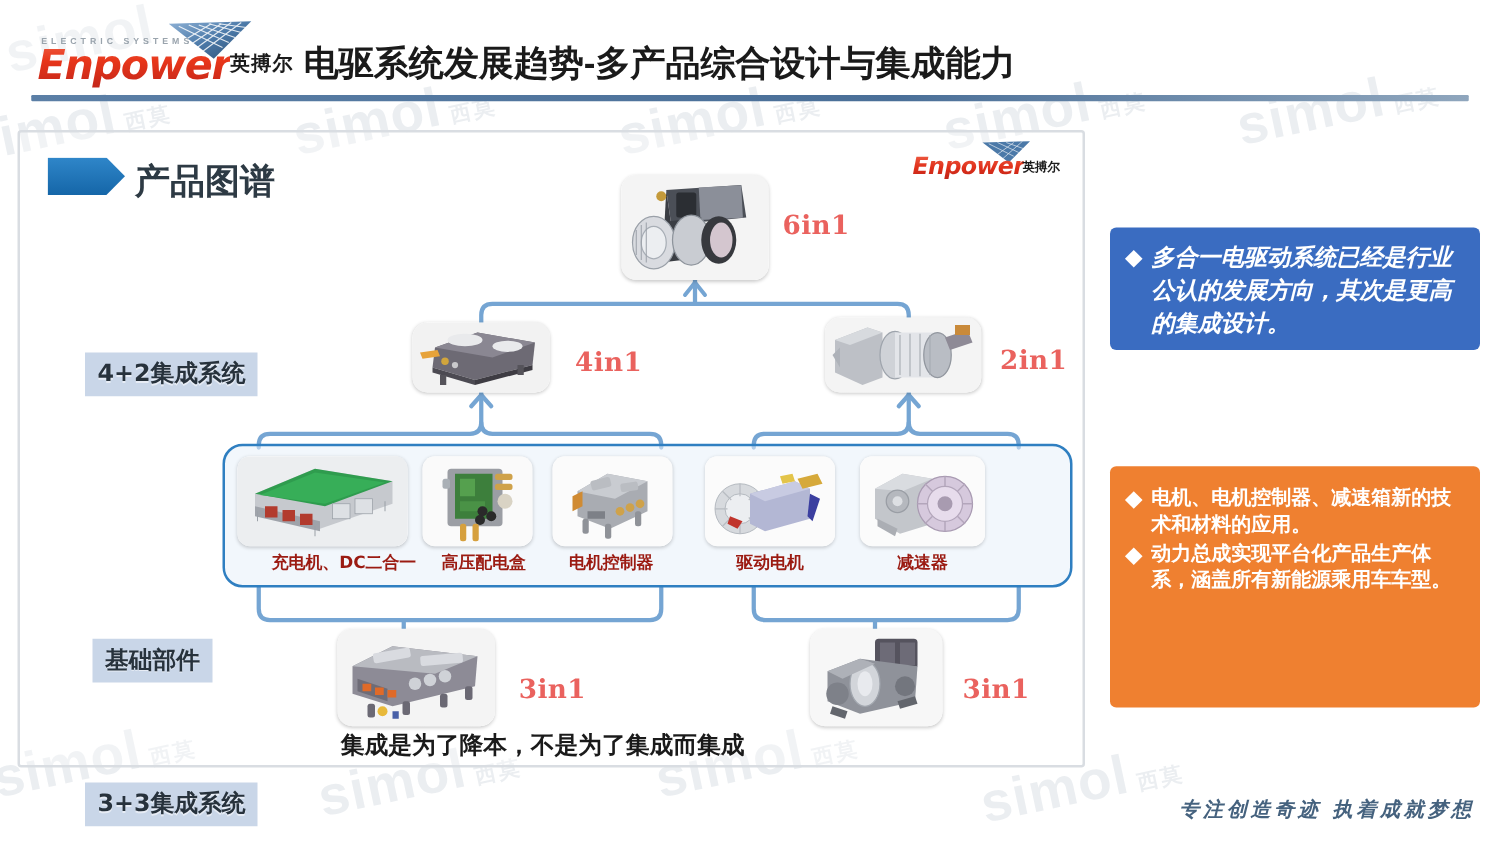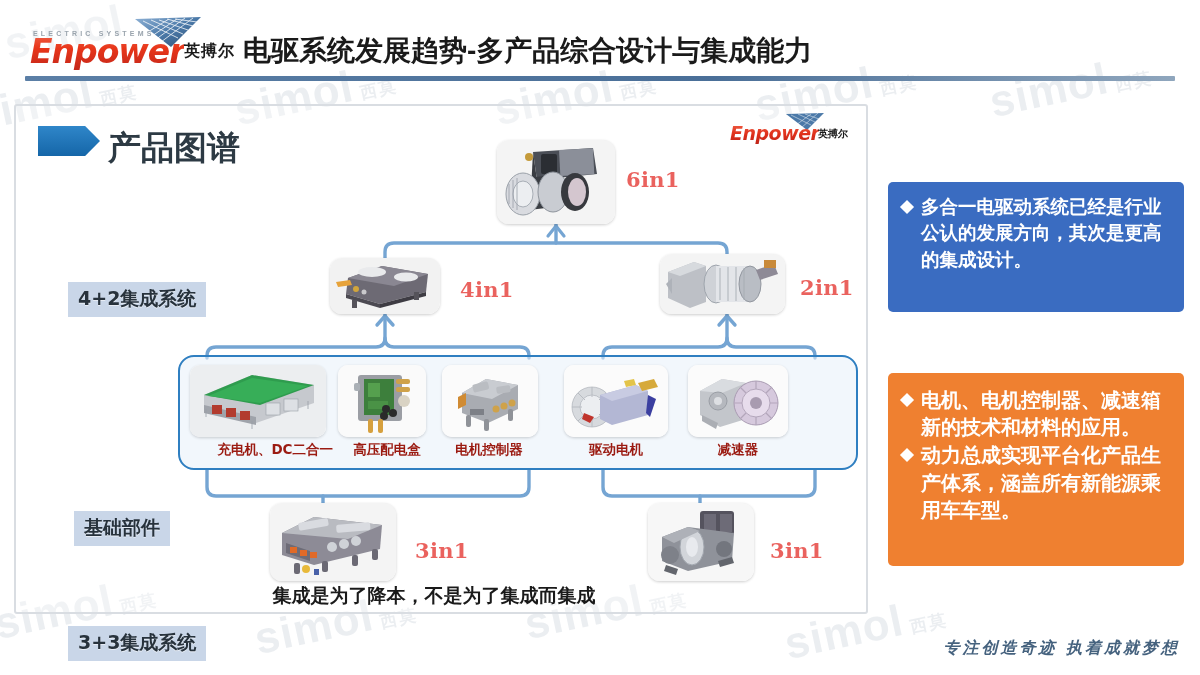--- a/index.html
+++ b/index.html
@@ -105,21 +105,21 @@
 
   
   .chip-arrow {
     position: absolute; left: 22px; top: 20px;
     width: 62px; height: 30px;
     background: linear-gradient(180deg,#2f86c9 0%, #1566a8 100%);
     clip-path: polygon(0 0, 76% 0, 100% 50%, 76% 100%, 0 100%);
   }
   .chip-title {
     position: absolute; left: 92px; top: 20px;
-    font-size: 33px; font-weight: 800; color: #2d3a44;
+    font-size: 28px; font-weight: 800; color: #2d3a44;
     font-family: "DejaVu Sans", sans-serif;
     text-shadow: 0 1px 1px rgba(255,255,255,.8);
   }
 
   
   .rowlab {
     position: absolute;
     background: #c9d6e8;
     color: #27323c;
     font-family: "DejaVu Sans", sans-serif;
@@ -183,43 +183,44 @@
   
   .callout {
     position: absolute;
     border-radius: 5px;
     color: #ffffff;
     font-family: "DejaVu Sans", sans-serif;
     font-weight: 700;
     z-index: 6;
   }
   #callout-blue {
-    left: 888px; top: 182px; width: 296px; height: 130px;
+    left: 888px; top: 182px; width: 296px; height: 98px;
     background: #3a6cc1;
     padding: 12px 10px 10px 10px;
+    font-style: italic;
   }
   #callout-orange {
     left: 888px; top: 373px; width: 296px; height: 193px;
     background: #ef8030;
     padding: 14px 10px 10px 10px;
   }
   .bullet-row { display: flex; align-items: flex-start; margin-bottom: 2px; }
   .bullet-dia {
     flex: 0 0 auto;
     width: 10px; height: 10px;
     background: #ffffff;
     transform: rotate(45deg);
     margin: 8px 9px 0 4px;
   }
   .bullet-text {
     font-size: 18.5px;
     line-height: 1.42;
     letter-spacing: 0px;
   }
-  #callout-orange .bullet-text { font-size: 20px; line-height: 1.36; }
+  #callout-orange .bullet-text { font-size: 16px; line-height: 1.36; }
   #callout-orange .bullet-row { margin-bottom: 1px; }
 
   
   .bottom-line {
     position: absolute; left: 0; top: 583px; width: 868px;
     text-align: center;
     font-family: "DejaVu Sans", sans-serif;
     font-weight: 800;
     font-size: 19px;
     color: #1a1a1a;

